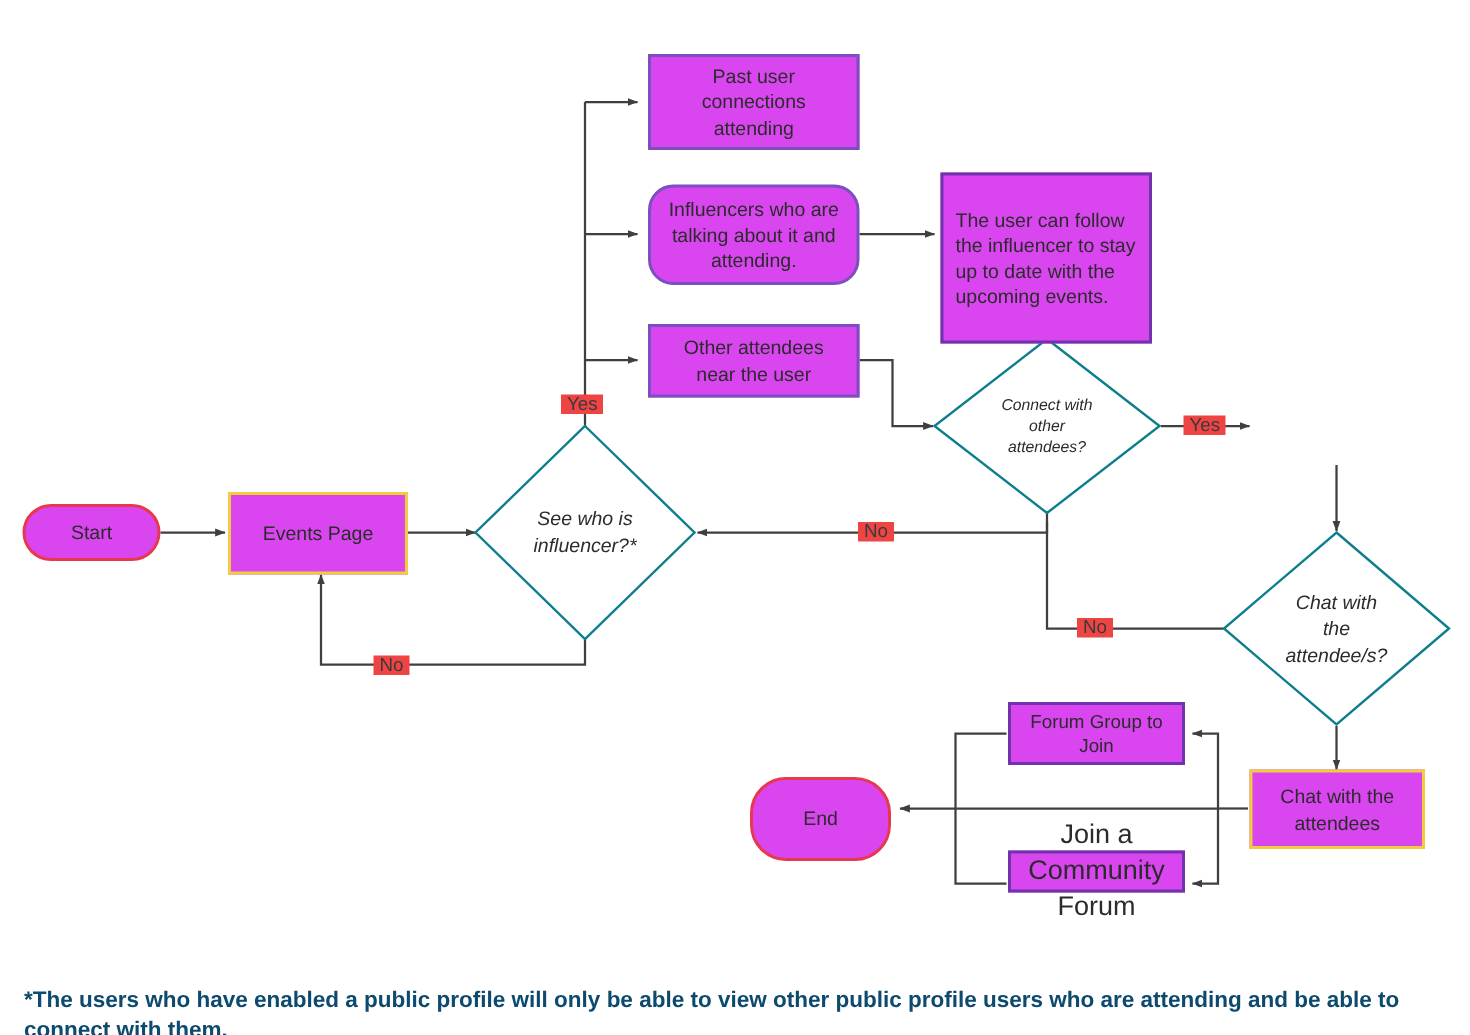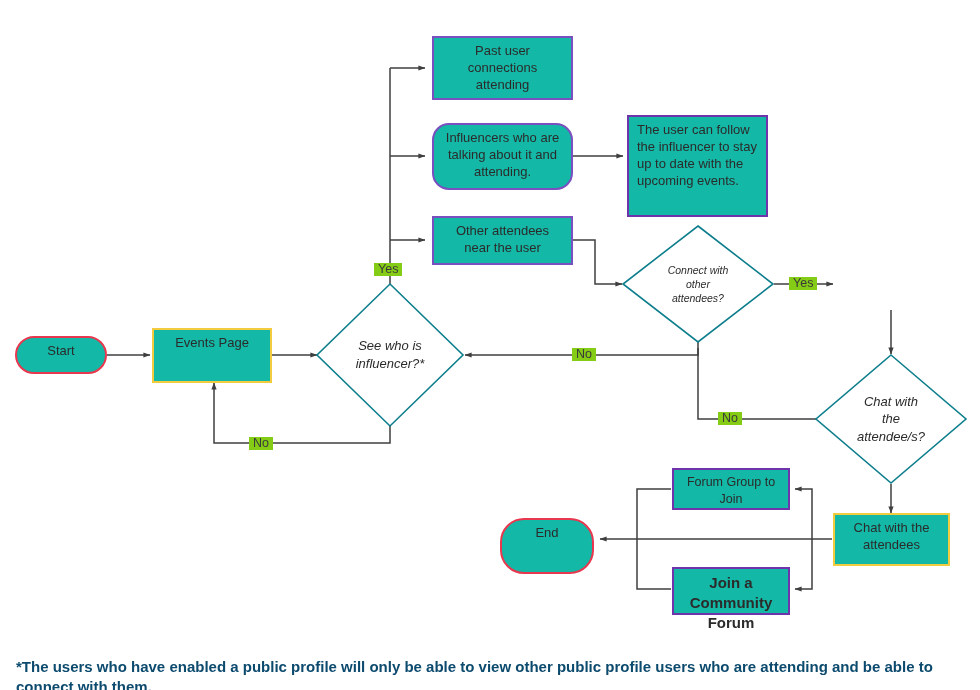--- a/index.html
+++ b/index.html
@@ -4,37 +4,37 @@
 <style>
   html,body{margin:0;padding:0;background:#ffffff;}
   body{
     width:980px;height:690px;position:relative;overflow:hidden;
     font-family:"Liberation Sans","DejaVu Sans",sans-serif;
     background:#ffffff;
   }
   #canvas{position:absolute;left:0;top:0;width:980px;height:690px;}
   svg#edges{position:absolute;left:0;top:0;width:980px;height:690px;pointer-events:none;}
 
-  .node{position:absolute;box-sizing:border-box;display:flex;
+  .node{position:absolute;box-sizing:border-box;display:flex;align-items:center;
         justify-content:center;text-align:center;color:#2b2b2b;
-        font-size:13px;line-height:1.32;padding:4px 8px;background:#14b8a6;}
+        font-size:13px;line-height:1.32;padding:4px 8px;background:#d946ef;}
 
   .terminal{border:2px solid #e8384f;border-radius:24px;}
   .process-yellow{border:2px solid #f2cb3e;}
   .process-purple{border:2px solid #7a4fc0;}
   .purple-strong{border:2px solid #6f34ab;}
 
   .diamond-wrap{position:absolute;font-style:italic;}
   .diamond-wrap .dlabel{
     position:absolute;left:0;top:0;width:100%;height:100%;
     display:flex;align-items:center;justify-content:center;text-align:center;
     color:#2b2b2b;line-height:1.35;box-sizing:border-box;padding:0 6px;
   }
 
-  .edge-label{position:absolute;font-size:12.5px;color:#3a3a3a;background:#84cc16;
+  .edge-label{position:absolute;font-size:12.5px;color:#3a3a3a;background:#ef4444;
               padding:0 4px;line-height:1;white-space:nowrap;}
 
   .footnote{position:absolute;left:16px;top:657px;width:946px;
             font-size:15px;font-weight:bold;color:#0c4a6e;line-height:1.3;}
 
   .leftalign{text-align:left;justify-content:flex-start;}
 </style>
 </head>
 <body>
 
@@ -114,33 +114,33 @@
   </div>
 
   <div class="node process-purple" style="left:432px;top:36px;width:141px;height:64px;">
     <span>Past user connections attending</span>
   </div>
 
   <div class="node process-purple" style="left:432px;top:123px;width:141px;height:67px;border-radius:17px;">
     <span>Influencers who are talking about it and attending.</span>
   </div>
 
-  <div class="node purple-strong leftalign" style="left:627px;top:115px;width:141px;height:102px;">
+  <div class="node purple-strong leftalign" style="left:627px;top:115px;width:141px;height:114px;">
     <span>The user can follow the influencer to stay up to date with the upcoming events.</span>
   </div>
 
   <div class="node process-purple" style="left:432px;top:216px;width:141px;height:49px;">
     <span>Other attendees near the user</span>
   </div>
 
   <div class="node purple-strong" style="left:672px;top:468px;width:118px;height:42px;font-size:12.5px;">
     <span>Forum Group to Join</span>
   </div>
 
-  <div class="node purple-strong" style="left:672px;top:567px;width:118px;height:48px;font-size:15px;font-weight:bold;">
+  <div class="node purple-strong" style="left:672px;top:567px;width:118px;height:28px;font-size:18px;">
     <span>Join a Community Forum</span>
   </div>
 
   <div class="diamond-wrap" style="left:317px;top:284px;width:146px;height:142px;">
     <div class="dlabel" style="font-size:13px;">
       <div>
         <div>See who is</div>
         <div>influencer?*</div>
       </div>
     </div>

